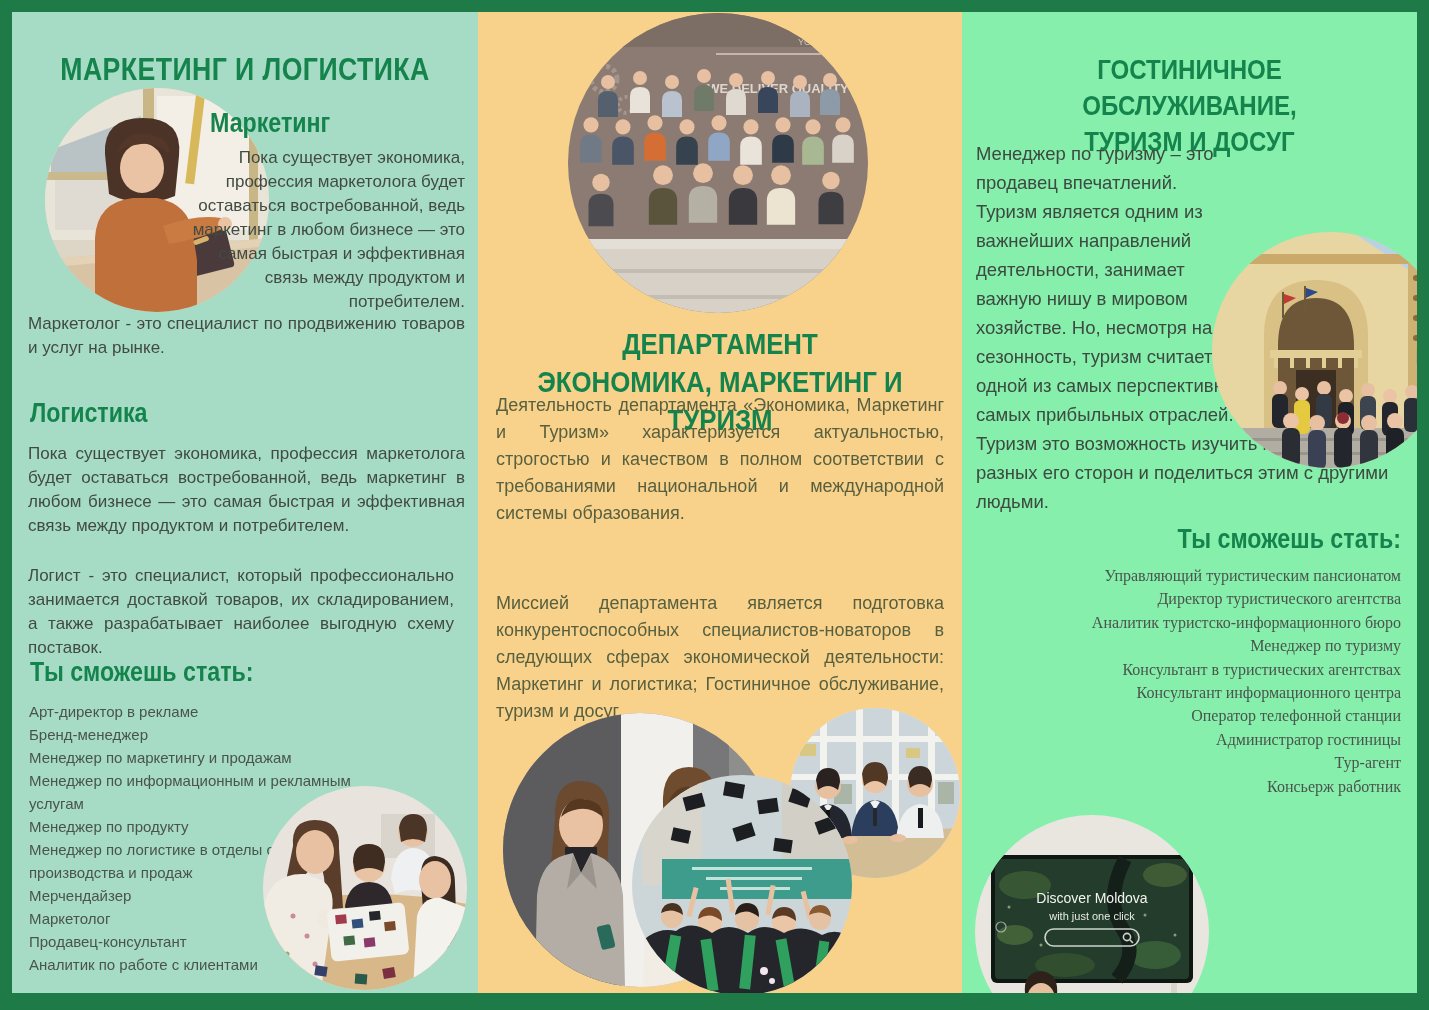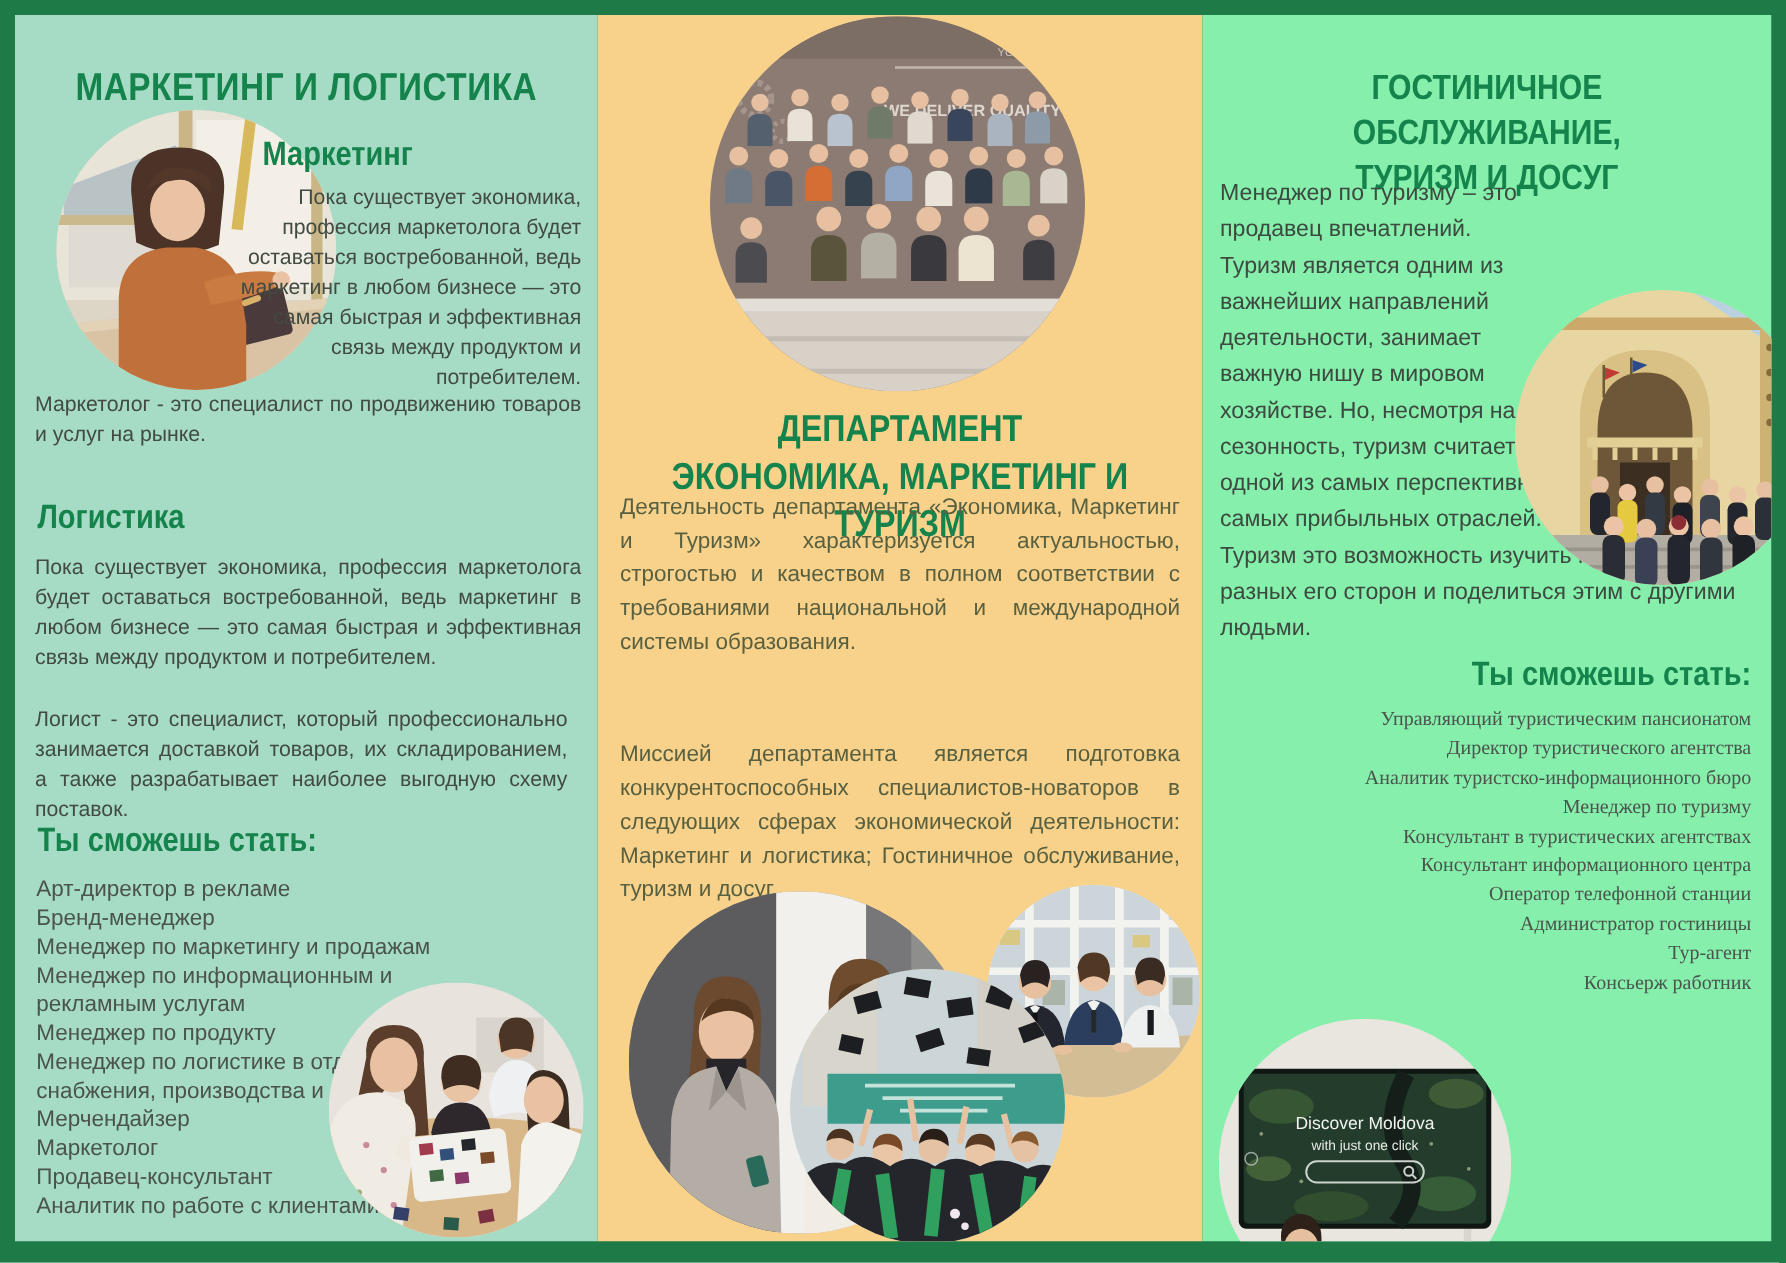--- a/index.html
+++ b/index.html
@@ -19,21 +19,21 @@
   .l-sub{font-size:27px;transform-origin:left center;}
   .body-txt{color:#424b41;font-size:17px;line-height:24px;}
   .just{text-align:justify;text-justify:inter-word;}
   .l-m-intro{top:134px;left:178px;right:13px;text-align:right;}
   .l-m-def{top:300px;left:16px;right:13px;}
   .l-log-h{top:386px;left:18px;}
   .l-log-intro{top:430px;left:16px;right:13px;}
   .l-log-def{top:552px;left:16px;right:24px;}
   .become{font-size:27px;transform-origin:left center;}
   .l-become{top:645px;left:18px;}
-  .career-list{list-style:none;margin:0;padding:0;font-size:18px;line-height:23px;color:#4a544c;}
+  .career-list{list-style:none;margin:0;padding:0;font-size:15px;line-height:23px;color:#4a544c;}
   .l-list{top:688px;left:17px;width:362px;}
   
   .c-title{top:313px;left:0;right:0;text-align:center;font-size:30px;line-height:38px;transform-origin:center;}
   .c-par{color:#59603f;font-size:18px;line-height:27px;}
   .c-p1{top:380px;left:18px;right:18px;}
   .c-p2{top:534px;left:18px;right:18px;margin-top:44px;}
   
   .r-title{top:40px;left:0;right:0;text-align:center;font-size:28px;line-height:36px;transform-origin:center;}
   .r-intro{top:127px;left:14px;right:10px;color:#3c4a40;font-size:18.5px;line-height:29px;}
   .r-intro p{margin:0;}

